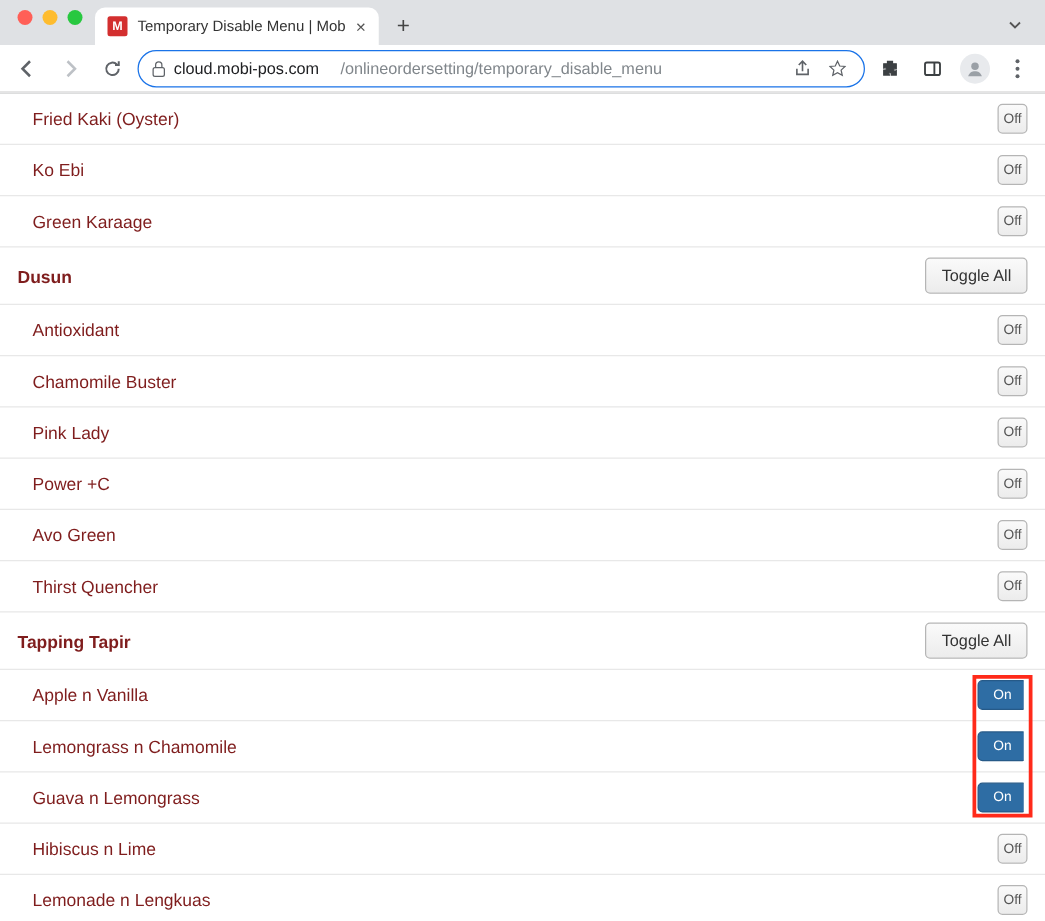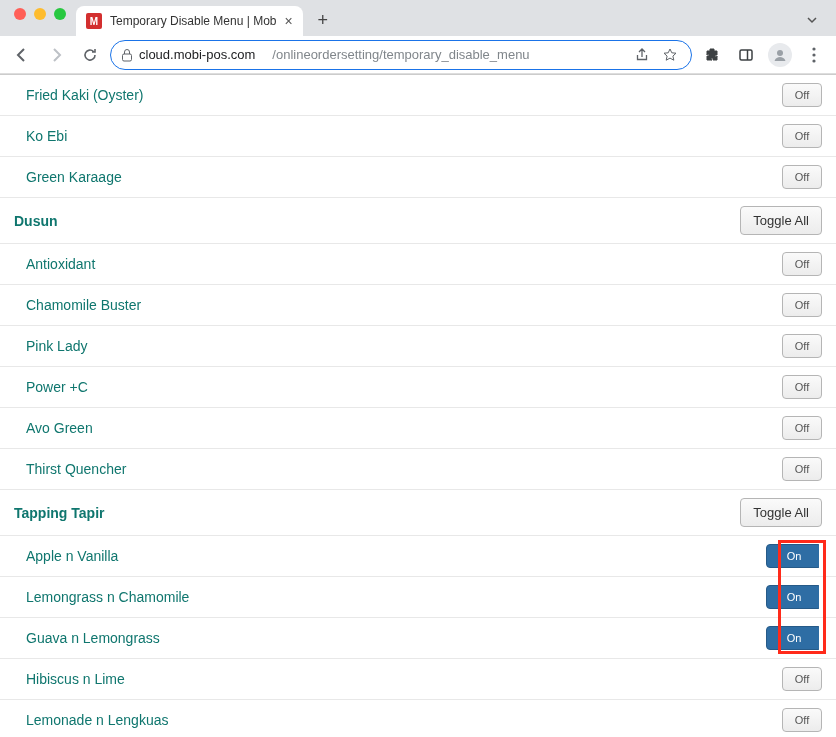--- a/index.html
+++ b/index.html
@@ -129,50 +129,50 @@
     padding: 8px 14px;
     min-height: 34px;
   }
   .row.item { padding-left: 26px; }
   .row.category .label {
     font-weight: 700;
     font-size: 14px;
   }
   .row .label {
     font-size: 14px;
-    color: #0f766e;
+    color: #7f1d1d;
   }
 
   .toggle-all-btn {
     border: 1px solid #b5b5b5;
     background: linear-gradient(#fafafa, #ececec);
     border-radius: 4px;
     padding: 6px 12px;
     font-size: 13px;
     color: #333;
     cursor: pointer;
     margin-left: 32px;
   }
 
   .toggle {
-    width: 40px;
+    width: 24px;
     height: 24px;
     border: 1px solid #b5b5b5;
     background: linear-gradient(#fafafa, #ececec);
     border-radius: 4px;
     display: flex;
     align-items: center;
     justify-content: center;
     font-size: 11px;
     color: #555;
     cursor: pointer;
     position: relative;
   }
   .toggle.on {
-    width: 56px;
+    width: 40px;
     background: #2e6da4;
     border-color: #265a88;
     color: #fff;
   }
   .toggle.on::after {
     content: '';
     position: absolute;
     right: -2px;
     top: -2px;
     width: 4px;

